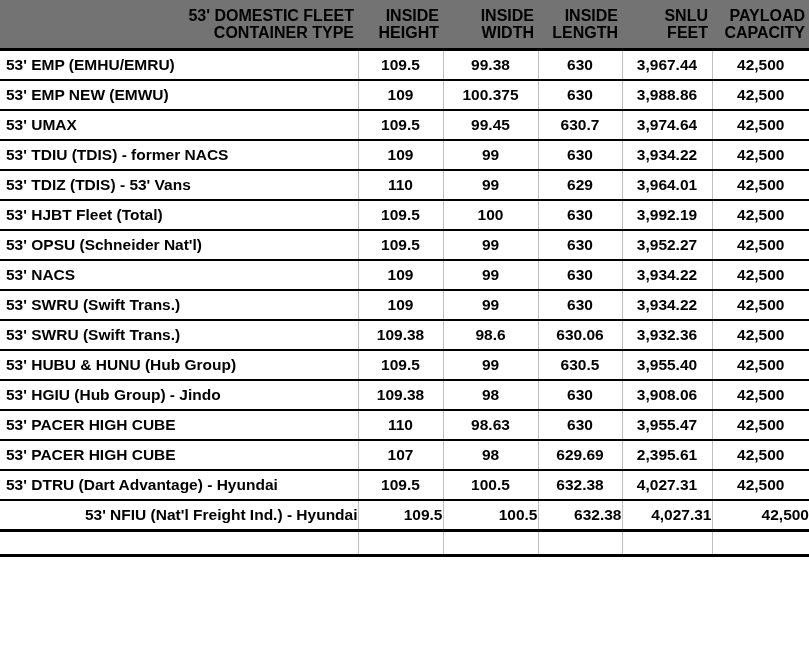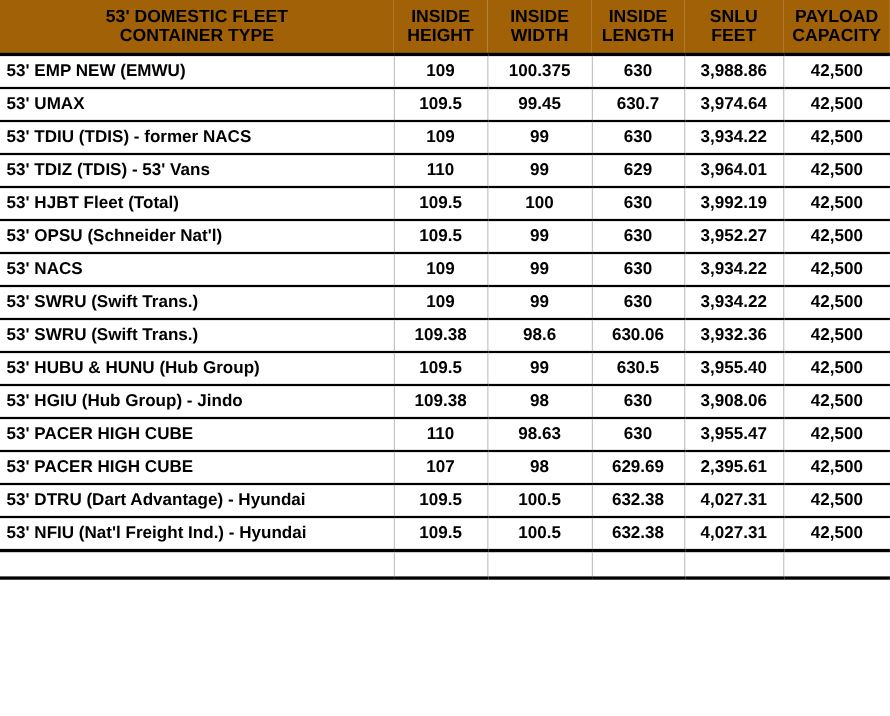--- a/index.html
+++ b/index.html
@@ -23,25 +23,25 @@
   
   col.c-type    { width: 358px; }
   col.c-height  { width: 85px; }
   col.c-width   { width: 95px; }
   col.c-length  { width: 84px; }
   col.c-cubic   { width: 90px; }
   col.c-payload { width: 97px; }
 
   
   thead th {
-    background: #a16207;
+    background: #737373;
     color: #000000;
     font-size: 16px;
     font-weight: bold;
-    text-align: center;
+    text-align: right;
     vertical-align: middle;
     padding: 3px 4px 4px 4px;
     height: 41px;
     line-height: 17px;
     border: none;
     border-bottom: 3px solid #000000;
     letter-spacing: 0px;
     margin-top: 40px;
   }
   thead th .hl {
@@ -77,20 +77,21 @@
     border-bottom: 3px solid #000000;
     border-right: 1px solid #BFBFBF;
   }
   tbody tr.blank td:last-child { border-right: none; }
 
   tbody tr:last-child td {
     border-bottom: 3px solid #000000;
   }
   tbody tr.pre-blank td {
     border-bottom: 3px solid #000000;
+    text-align: right;
   }
 </style>
 </head>
 <body>
 
 <table id="fleet-table">
   <colgroup>
     <col class="c-type">
     <col class="c-height">
     <col class="c-width">
@@ -121,20 +122,28 @@
         <span class="hl">FEET</span>
       </th>
       <th>
         <span class="hl">PAYLOAD</span>
         <span class="hl">CAPACITY</span>
       </th>
     </tr>
   </thead>
   <tbody id="fleet-body">
       <tr>
+        <td class="type">53' EMP (EMHU/EMRU)</td>
+        <td class="num">109.5</td>
+        <td class="num">99.38</td>
+        <td class="num">630</td>
+        <td class="num">3,967.44</td>
+        <td class="num">42,500</td>
+      </tr>
+      <tr>
         <td class="type">53' EMP NEW (EMWU)</td>
         <td class="num">109</td>
         <td class="num">100.375</td>
         <td class="num">630</td>
         <td class="num">3,988.86</td>
         <td class="num">42,500</td>
       </tr>
       <tr>
         <td class="type">53' UMAX</td>
         <td class="num">109.5</td>

